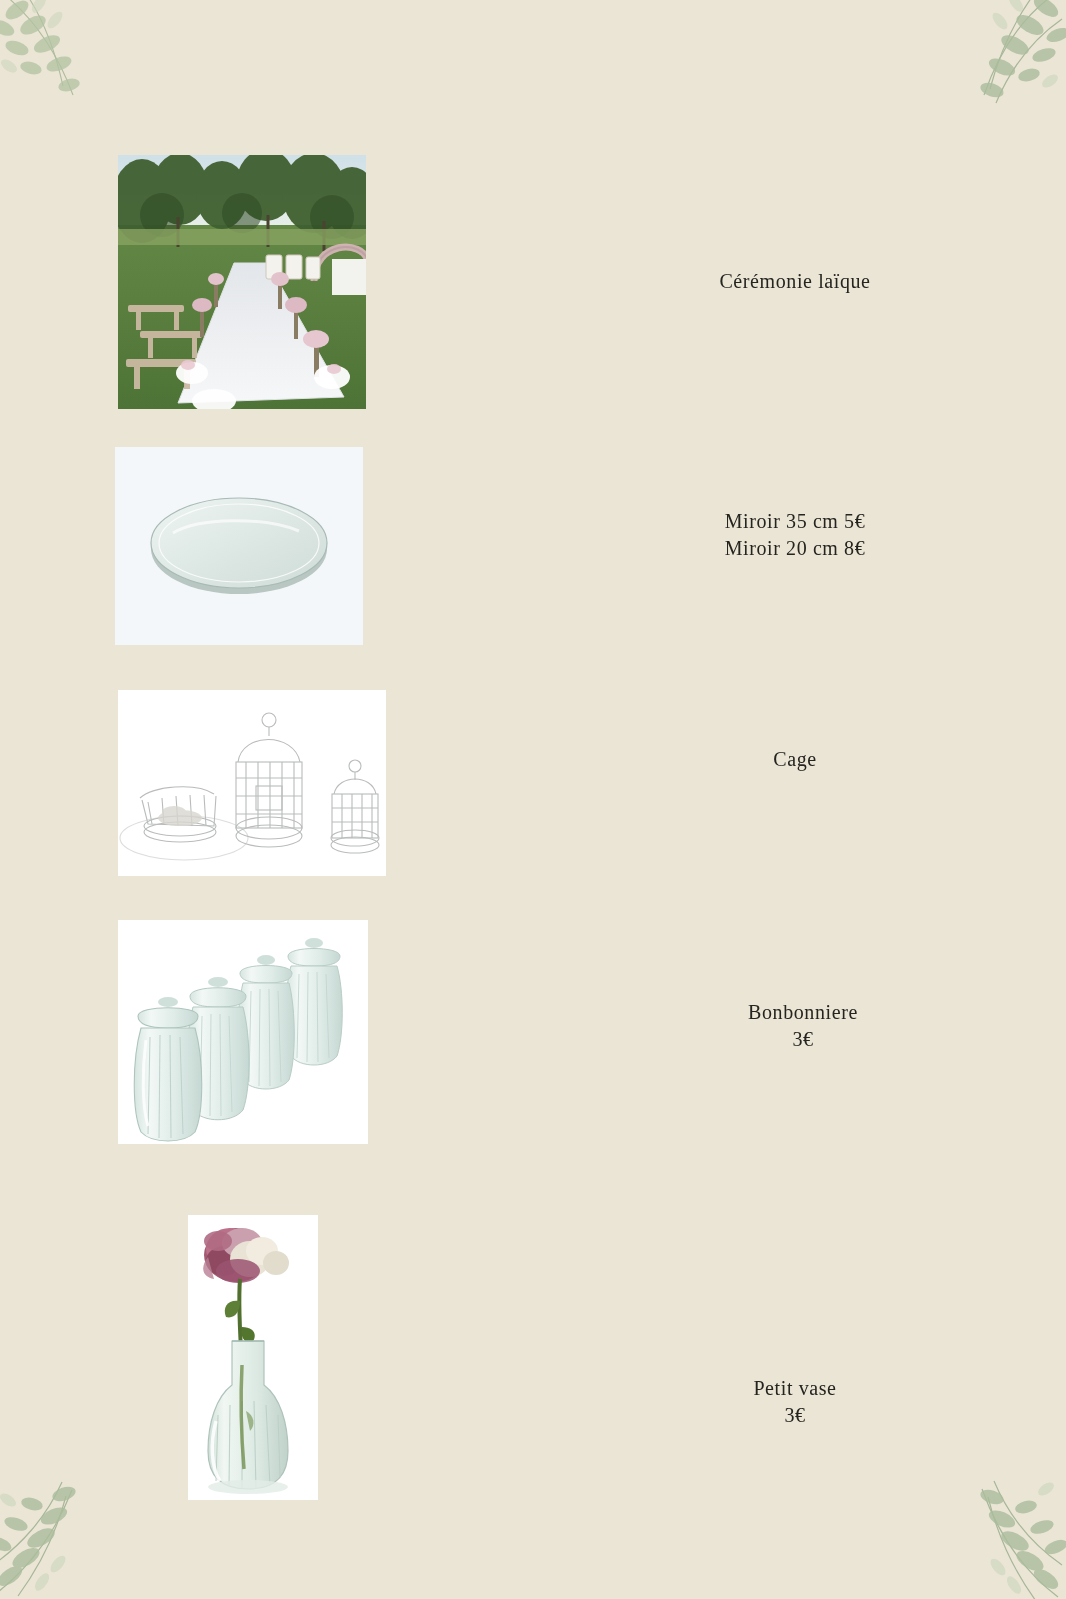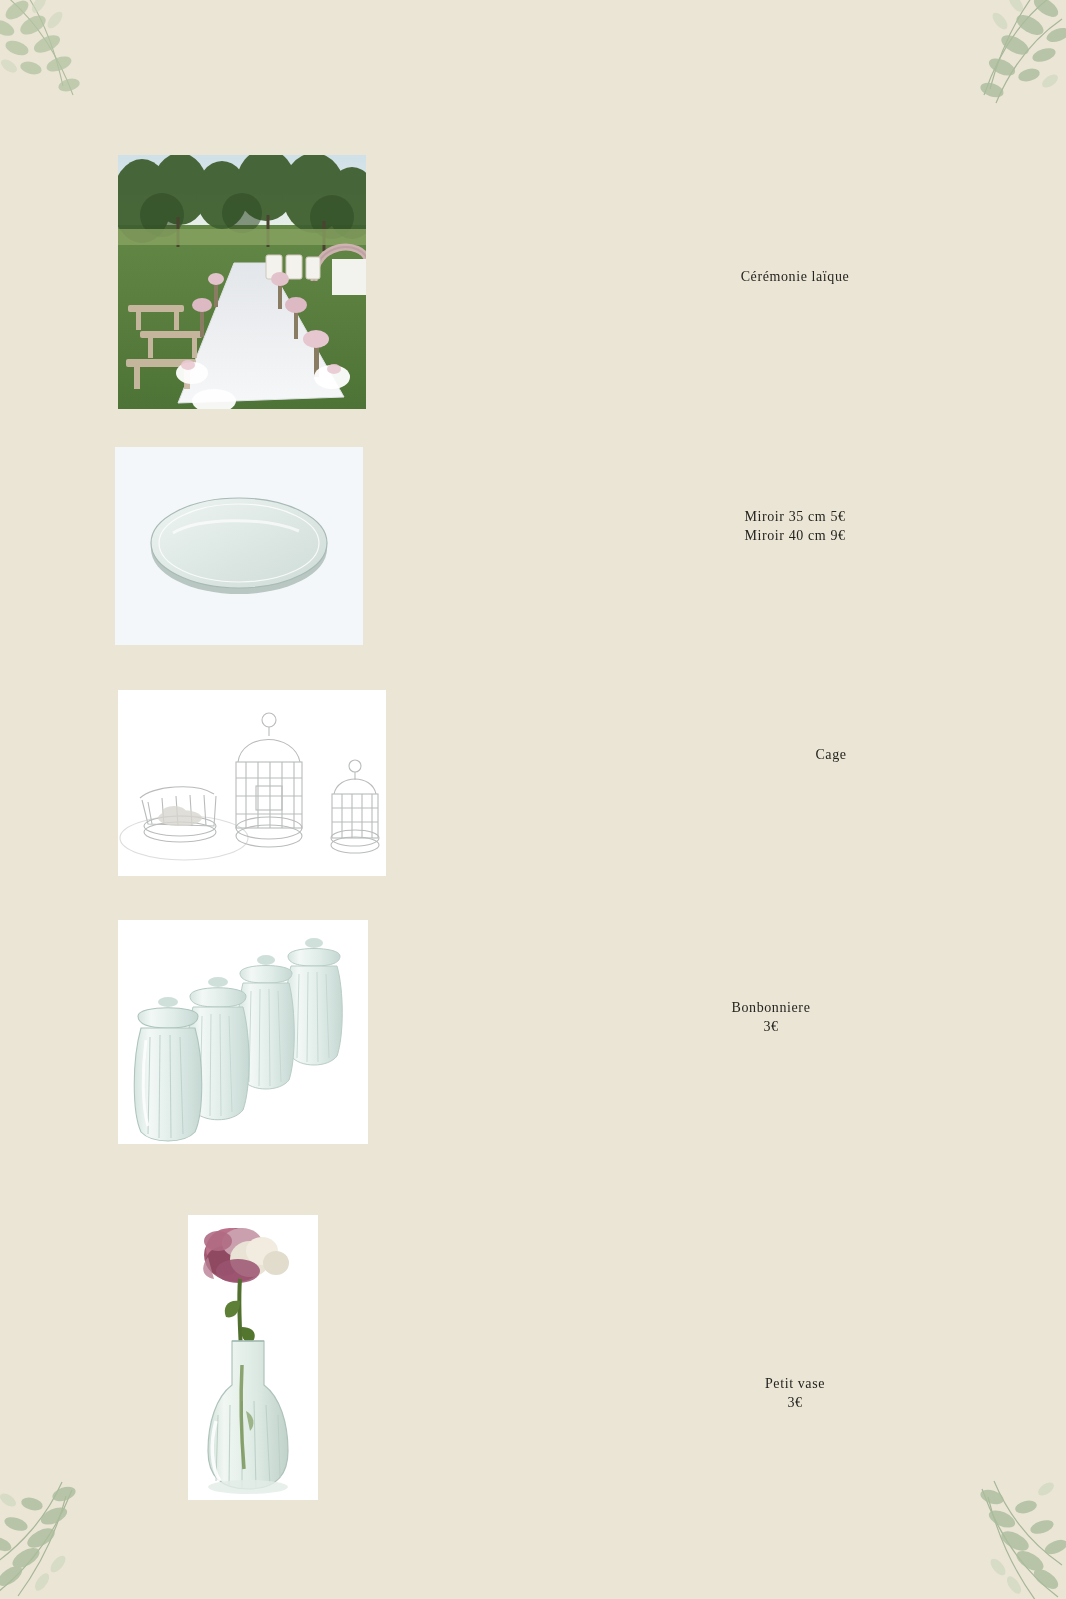--- a/index.html
+++ b/index.html
@@ -40,38 +40,38 @@
   }
   .photo {
     position: absolute;
     background: #ffffff;
     overflow: hidden;
   }
   .caption {
     position: absolute;
     text-align: center;
     line-height: 1.35;
-    font-size: 14px;
+    font-size: 20px;
     letter-spacing: .6px;
     color: #25251f;
   }
   .caption .line2 { display: block; }
 
   
   #item-ceremonie .photo { left: 118px; top: 155px;  width: 248px; height: 254px; }
   #item-ceremonie .caption { left: 640px; top: 268px; width: 310px; }
 
   #item-miroir .photo   { left: 115px; top: 447px;  width: 248px; height: 198px; background:#f4f7f9; }
   #item-miroir .caption { left: 640px; top: 508px; width: 310px; }
 
   #item-cage .photo     { left: 118px; top: 690px;  width: 268px; height: 186px; }
-  #item-cage .caption   { left: 676px; top: 746px; width: 310px; }
+  #item-cage .caption   { left: 640px; top: 746px; width: 310px; }
 
   #item-bonbonniere .photo   { left: 118px; top: 920px;  width: 250px; height: 224px; }
-  #item-bonbonniere .caption { left: 616px; top: 999px; width: 310px; }
+  #item-bonbonniere .caption { left: 648px; top: 999px; width: 310px; }
 
   #item-vase .photo     { left: 188px; top: 1215px; width: 130px; height: 285px; }
   #item-vase .caption   { left: 640px; top: 1375px; width: 310px; font-family: Liberation Serif, serif; }
 </style>
 </head>
 <body>
 
 <svg class="foliage tl" viewBox="0 0 150 160">
   <g stroke="#9bb08c" stroke-width="1.1" fill="none" opacity=".9">
     <path d="M10 5 C40 30 62 62 78 105"></path>
@@ -279,21 +279,21 @@
         </defs>
         <rect x="0" y="0" width="248" height="198" fill="#f4f7f9"></rect>
         <ellipse cx="124" cy="102" rx="88" ry="45" fill="#b9c7c3"></ellipse>
         <ellipse cx="124" cy="96" rx="88" ry="45" fill="url(#mirrorFace)" stroke="#a9bab6" stroke-width="1.2"></ellipse>
         <ellipse cx="124" cy="96" rx="80" ry="39" fill="none" stroke="#ffffff" stroke-width="1.2" opacity=".8"></ellipse>
         <path d="M58 86 C84 70 150 70 184 84" fill="none" stroke="#ffffff" stroke-width="3" opacity=".65"></path>
       </svg>
     </div>
     <div class="caption">
       <span>Miroir 35 cm  5€</span>
-      <span class="line2">Miroir 40 cm 9€</span>
+      <span class="line2">Miroir 20 cm 8€</span>
     </div>
   </div>
 
   <div class="item" id="item-cage">
     <div class="photo">
       <svg viewBox="0 0 268 186" width="268" height="186" preserveAspectRatio="none">
         <rect x="0" y="0" width="268" height="186" fill="#ffffff"></rect>
         <g stroke="#b9bcbb" stroke-width="1.1" fill="none">
 
           <ellipse cx="66" cy="148" rx="64" ry="22" opacity=".5"></ellipse>

